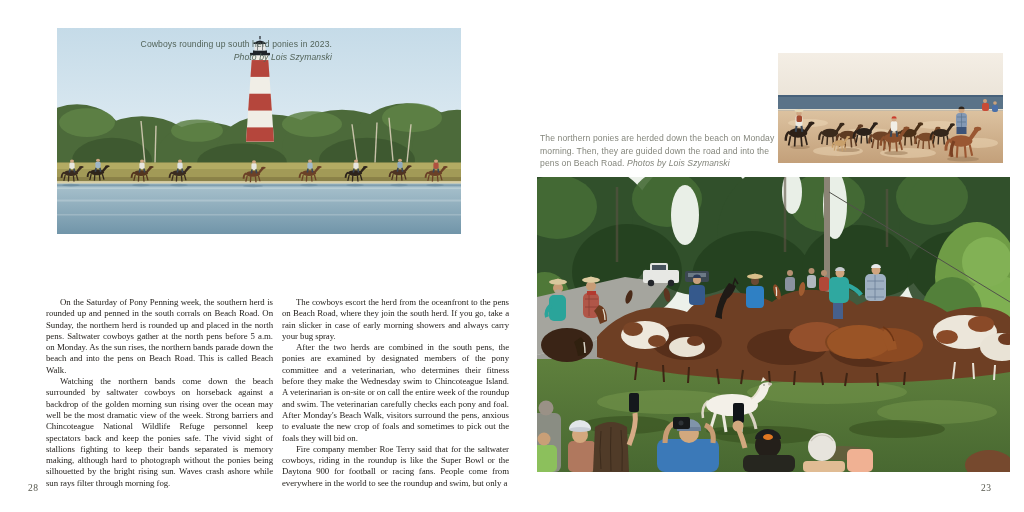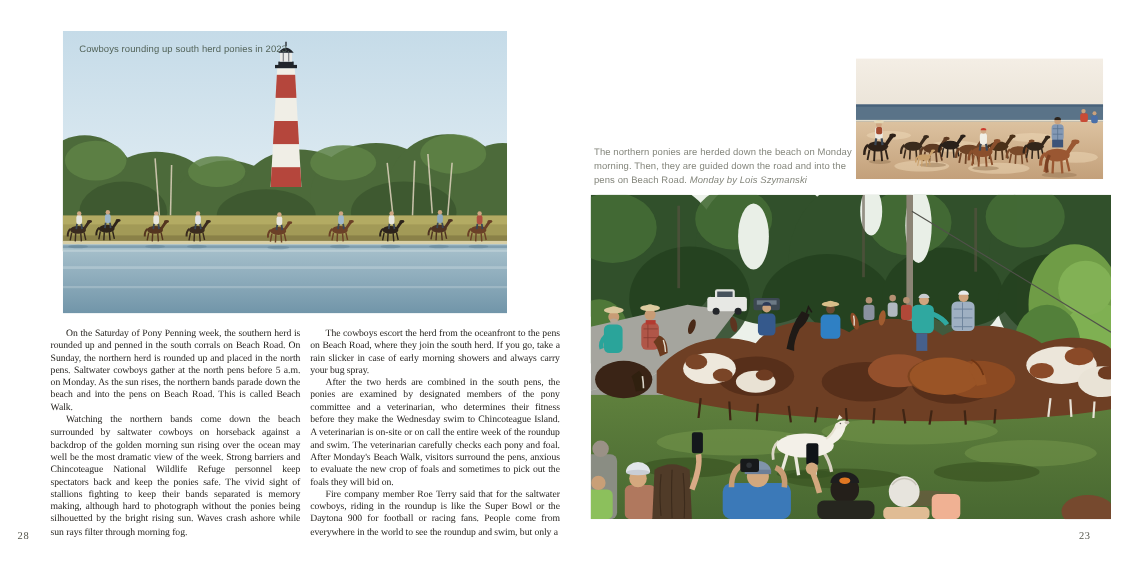--- a/index.html
+++ b/index.html
@@ -4,21 +4,21 @@
 <style>
   html,body{margin:0;padding:0;}
   body{
     width:1024px;height:512px;position:relative;overflow:hidden;
     background:#ffffff;
     font-family:"Liberation Serif", serif;
   }
   
   .photo{position:absolute;overflow:hidden;}
   .photo svg{display:block;width:100%;height:100%;}
-  #photo-lighthouse{left:57px;top:28px;width:404px;height:257px;}
+  #photo-lighthouse{left:57px;top:28px;width:404px;height:206px;text-align:right;}
   #photo-beach{left:778px;top:53px;width:225px;height:110px;}
   #photo-roundup{left:537px;top:177px;width:473px;height:295px;}
   
   .caption{
     font-family:"Liberation Sans", sans-serif;
     font-size:8.6px;line-height:12.6px;letter-spacing:0.1px;
   }
   #caption-left{
     position:absolute;left:15px;top:10px;width:260px;
     color:#53645a;line-height:13px;
@@ -35,21 +35,21 @@
     text-align:justify;color:#26231f;margin-left:16px;
   }
   #col1{left:30px;}
   #col2{left:266px;}
   .col p{margin:0;text-indent:14px;}
   
   .folio{
     position:absolute;top:483px;
     font-size:9.5px;color:#55564c;letter-spacing:0.5px;
   }
-  #folio-left{left:16px;}
+  #folio-left{left:28px;}
   #folio-right{left:981px;}
 </style>
 </head>
 <body>
 
 <div class="photo" id="photo-lighthouse">
   <svg viewBox="0 0 404 257" preserveAspectRatio="none" xmlns="http://www.w3.org/2000/svg">
     <defs>
       <linearGradient id="sky1" x1="0" y1="0" x2="0" y2="1">
         <stop offset="0" stop-color="#c5dbe8"></stop>
@@ -166,37 +166,38 @@
       <use href="#hrs" x="298" y="181" color="#2c231b"></use>
         <use href="#rdr" x="299" y="180" color="#e8e7e0"></use>
       <use href="#hrs" x="342" y="180" color="#4e3322"></use>
         <use href="#rdr" x="343" y="179" color="#8fa8bc"></use>
       <use href="#hrs" x="378" y="181" color="#6b4127"></use>
         <use href="#rdr" x="379" y="180" color="#b05040"></use>
     </g>
   </svg>
   <div class="caption" id="caption-left">
     <div>Cowboys rounding up south herd ponies in 2023.</div>
+    <div class="credit">Photo by Lois Szymanski</div>
   </div>
 </div>
 
 <div class="col" id="col1">
   <p>On the Saturday of Pony Penning week, the southern herd is rounded up and penned in the south corrals on Beach Road. On Sunday, the northern herd is rounded up and placed in the north pens. Saltwater cowboys gather at the north pens before 5 a.m. on Monday. As the sun rises, the northern bands parade down the beach and into the pens on Beach Road. This is called Beach Walk.</p>
   <p>Watching the northern bands come down the beach surrounded by saltwater cowboys on horseback against a backdrop of the golden morning sun rising over the ocean may well be the most dramatic view of the week. Strong barriers and Chincoteague National Wildlife Refuge personnel keep spectators back and keep the ponies safe. The vivid sight of stallions fighting to keep their bands separated is memory making, although hard to photograph without the ponies being silhouetted by the bright rising sun. Waves crash ashore while sun rays filter through morning fog.</p>
 </div>
 <div class="col" id="col2">
   <p>The cowboys escort the herd from the oceanfront to the pens on Beach Road, where they join the south herd. If you go, take a rain slicker in case of early morning showers and always carry your bug spray.</p>
   <p>After the two herds are combined in the south pens, the ponies are examined by designated members of the pony committee and a veterinarian, who determines their fitness before they make the Wednesday swim to Chincoteague Island. A veterinarian is on-site or on call the entire week of the roundup and swim. The veterinarian carefully checks each pony and foal. After Monday's Beach Walk, visitors surround the pens, anxious to evaluate the new crop of foals and sometimes to pick out the foals they will bid on.</p>
   <p>Fire company member Roe Terry said that for the saltwater cowboys, riding in the roundup is like the Super Bowl or the Daytona 900 for football or racing fans. People come from everywhere in the world to see the roundup and swim, but only a</p>
 </div>
 
 <div class="folio" id="folio-left">28</div>
 
 <div class="caption" id="caption-right">
-  <span>The northern ponies are herded down the beach on Monday morning. Then, they are guided down the road and into the pens on Beach Road. </span><span class="credit">Monday by Lois Szymanski</span>
+  <span>The northern ponies are herded down the beach on Monday morning. Then, they are guided down the road and into the pens on Beach Road. </span><span class="credit">Photos by Lois Szymanski</span>
 </div>
 
 <div class="photo" id="photo-beach">
   <svg viewBox="0 0 225 110" preserveAspectRatio="none" xmlns="http://www.w3.org/2000/svg">
     <defs>
       <linearGradient id="sky2" x1="0" y1="0" x2="0" y2="1">
         <stop offset="0" stop-color="#f4eee5"></stop>
           <stop offset="1" stop-color="#eae3d7"></stop>
       </linearGradient>
       <linearGradient id="sand2" x1="0" y1="0" x2="0" y2="1">

